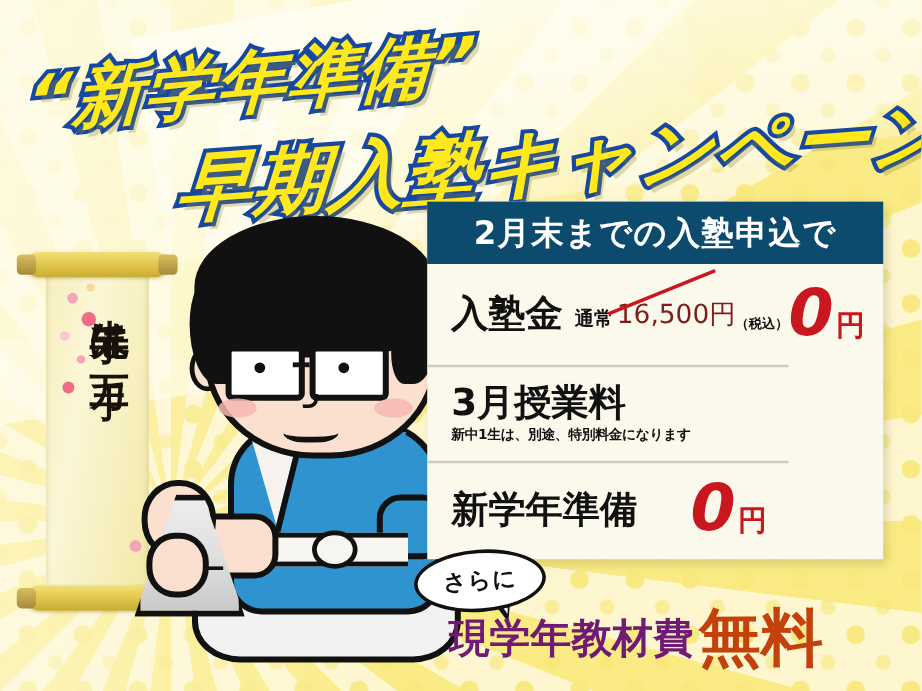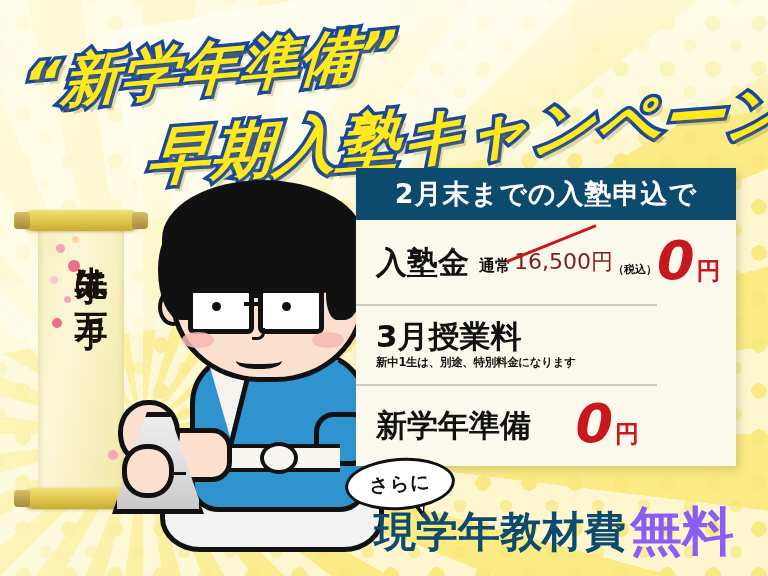--- a/index.html
+++ b/index.html
@@ -265,22 +265,22 @@
     position:absolute;left:413px;top:491px;width:0;height:0;
     border-left:7px solid transparent;border-right:7px solid transparent;
     border-top:21px solid #fff;transform:rotate(-16deg);
   }
 
   
   .bottom{
     position:absolute;left:374px;top:500px;height:64px;
     display:flex;align-items:center;white-space:nowrap;
   }
-  .bottom-b{font-size:42px;font-weight:bold;color:#0c4a6e;letter-spacing:0px;}
-  .bottom-r{font-size:52px;font-weight:bold;color:#8b5cf6;letter-spacing:0px;margin-left:4px;}
+  .bottom-b{font-size:34px;font-weight:bold;color:#701a75;letter-spacing:0px;}
+  .bottom-r{font-size:52px;font-weight:bold;color:#c2410c;letter-spacing:0px;margin-left:4px;}
 </style>
 </head>
 <body>
 
 <div id="banner">
 
   <div class="bg-base"></div>
   <div class="bg-rays"></div>
   <div class="bg-dots"></div>
   <div class="bg-dots2"></div>

